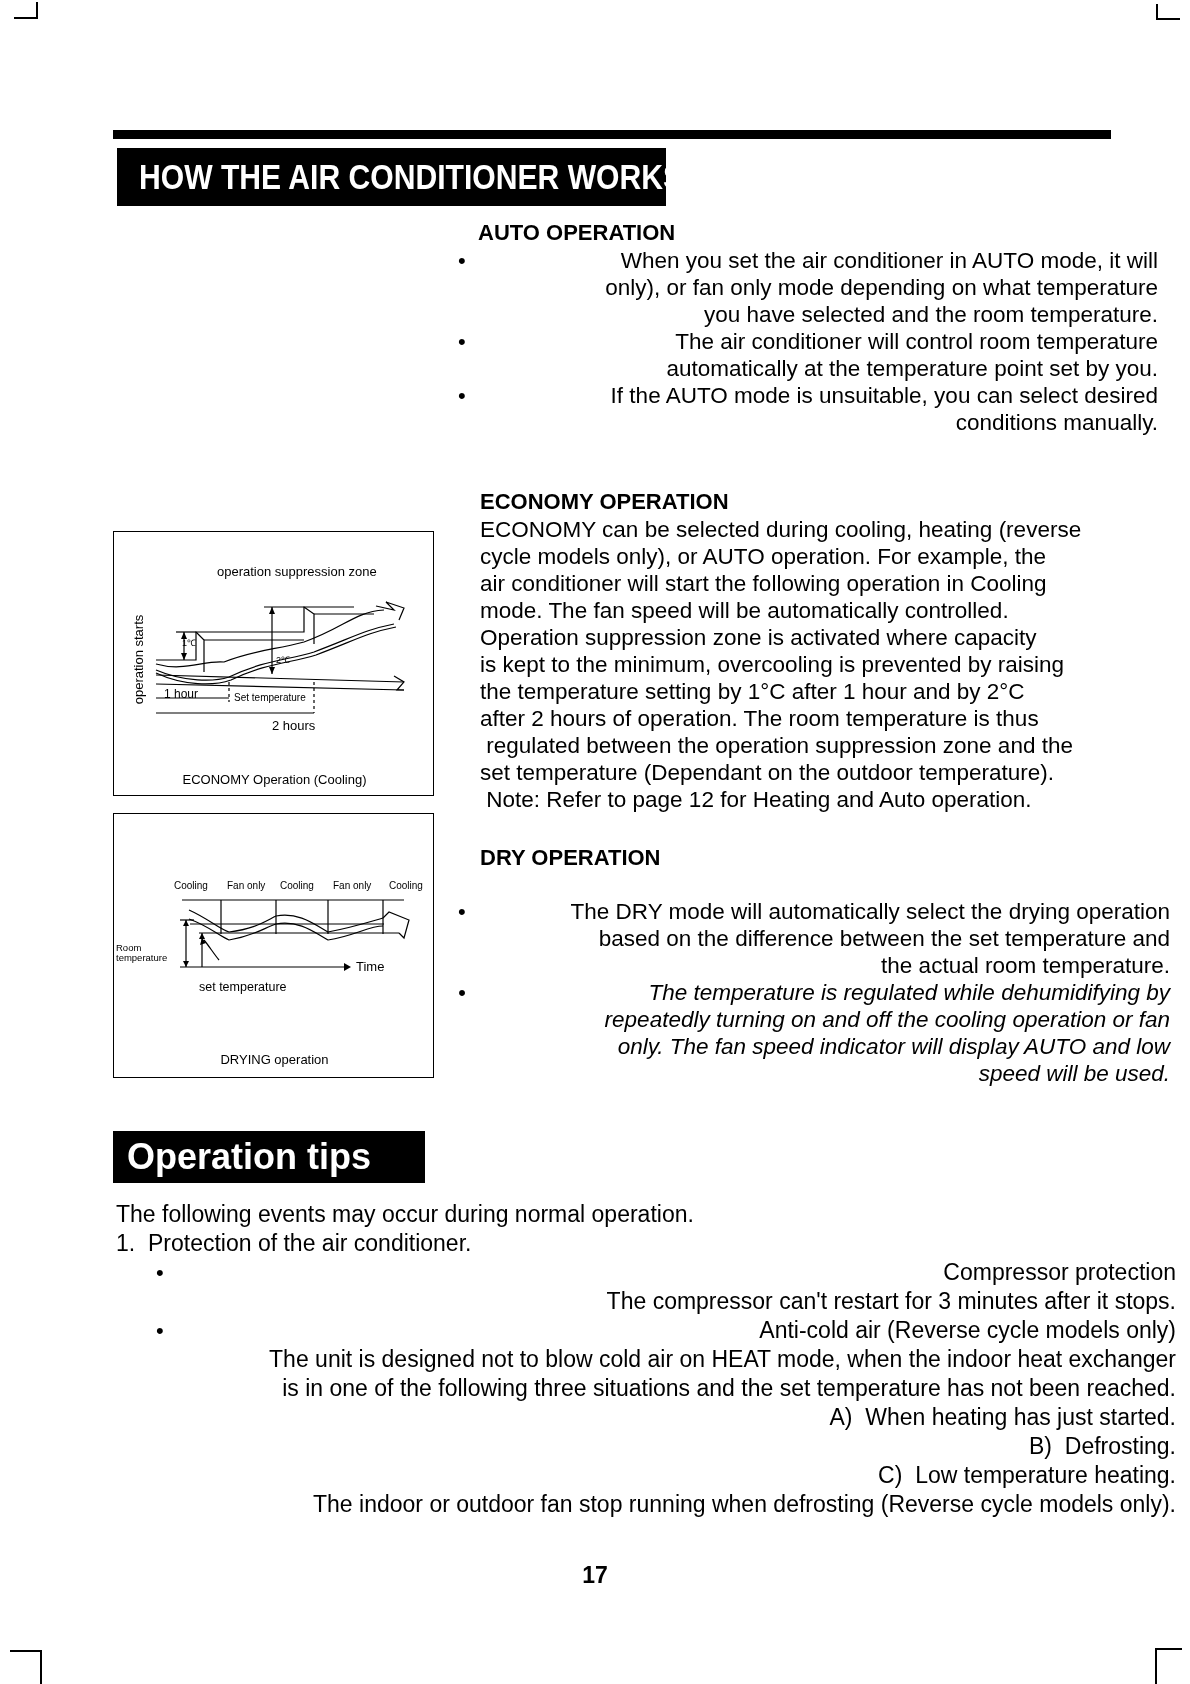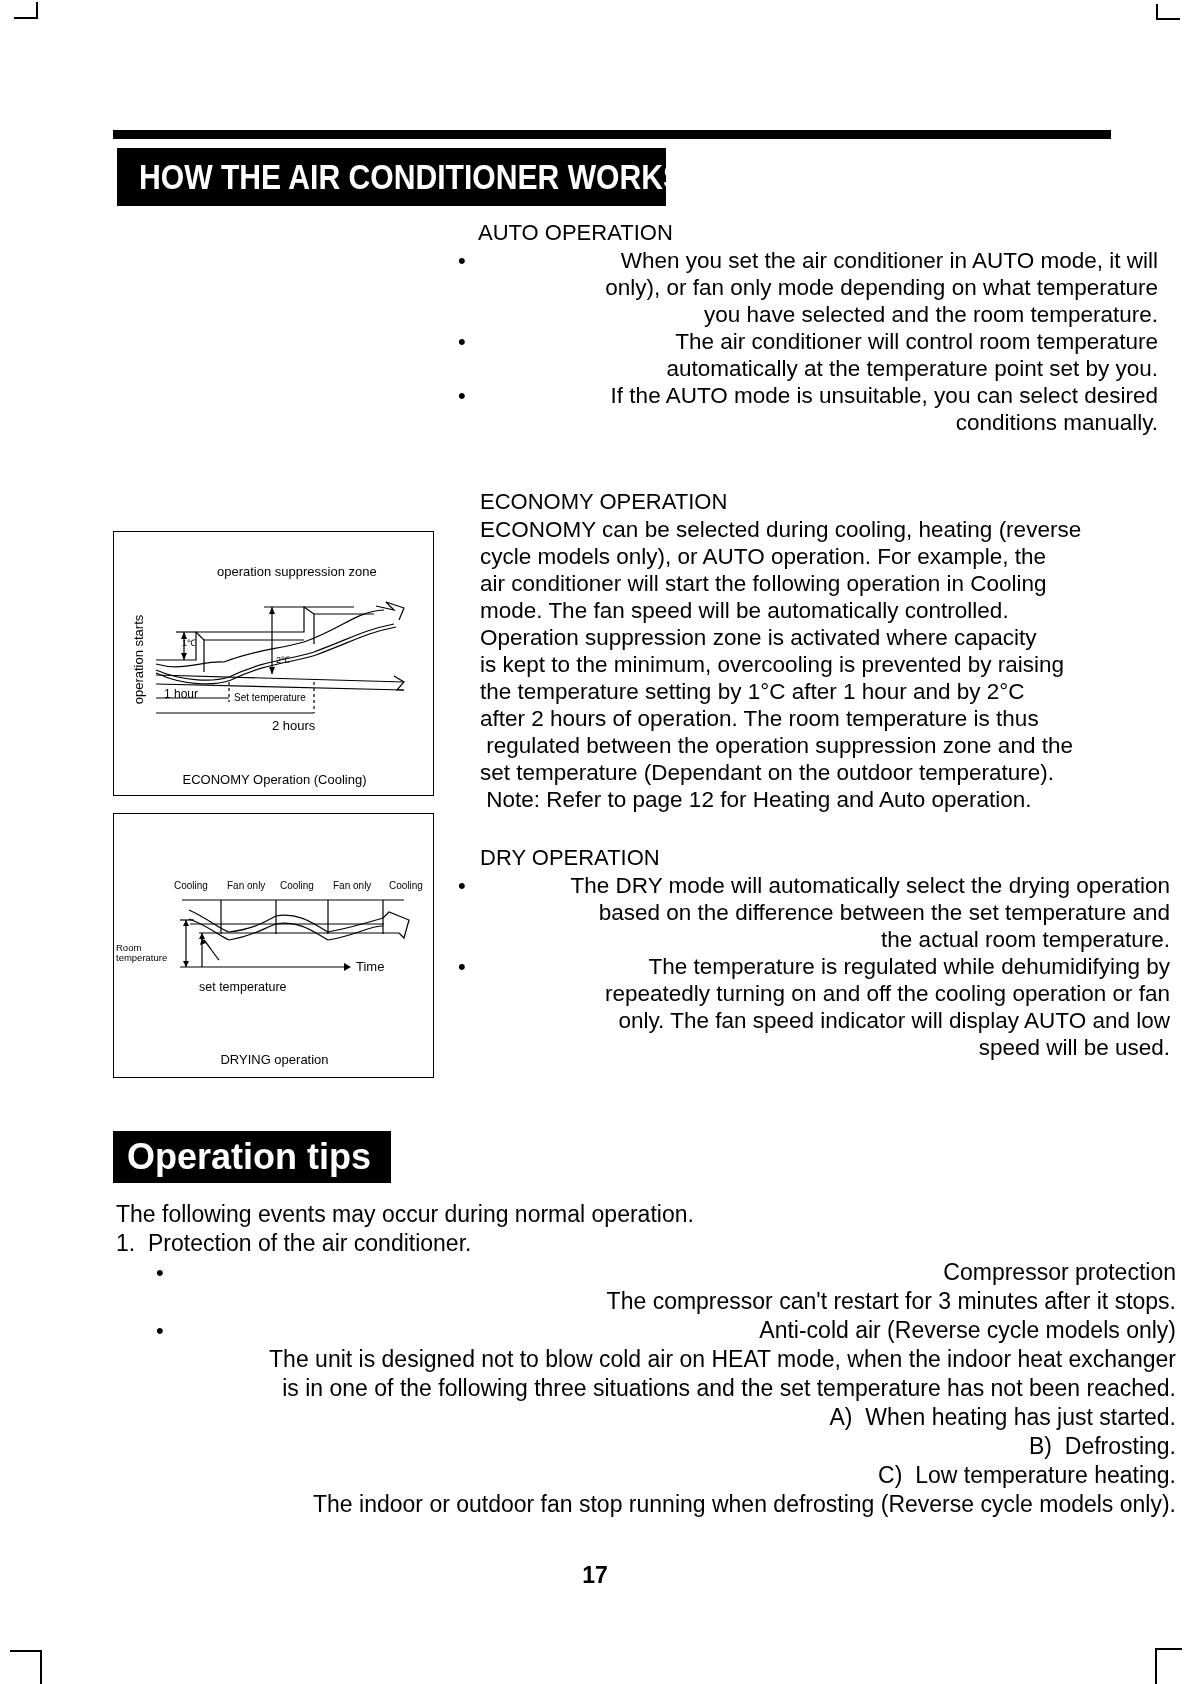--- a/index.html
+++ b/index.html
@@ -7,23 +7,23 @@
          font-family: "Liberation Sans", sans-serif; color: #000; }
   .abs { position: absolute; }
   .crop { position: absolute; border-color: #000; border-style: solid; border-width: 0; }
   .topbar { left: 113px; top: 130px; width: 998px; height: 9px; background: #000; }
   .banner { background: #000; color: #fff; font-weight: bold; white-space: nowrap;
             font-family: "Liberation Sans", sans-serif; }
   .banner1 { left: 117px; top: 148px; width: 549px; height: 58px; line-height: 58px;
              font-size: 35px; letter-spacing: 0px; padding-left: 22px; box-sizing: border-box;
              transform-origin: left center; }
   .banner1 span { display: inline-block; transform: scaleX(0.86); transform-origin: left center; }
-  .banner2 { left: 113px; top: 1131px; width: 278px; height: 52px; line-height: 52px;
+  .banner2 { left: 113px; top: 1131px; width: 312px; height: 52px; line-height: 52px;
              font-size: 36px; padding-left: 14px; box-sizing: border-box; }
-  .h { font-weight: normal; font-size: 22px; }
+  .h { font-weight: bold; font-size: 22px; }
   .t { font-size: 22.5px; line-height: 27px; }
   .col { position: absolute; }
   .bul { position: relative; padding-left: 22px; text-align: right; }
   .bul::before { content: "\2022"; position: absolute; left: 0; top: 0; font-size: 22px; }
   .diag { position: absolute; border: 1.5px solid #000; background: #fff; box-sizing: border-box; }
   .diag svg { position: absolute; left: 0; top: 0; }
   .tips { font-size: 23px; line-height: 29px; }
   .pg { left: 0; width: 1190px; top: 1562px; text-align: center; font-weight: bold; font-size: 23px; }
 </style>
 </head>
@@ -69,26 +69,26 @@
     <div>the temperature setting by 1°C after 1 hour and by 2°C</div>
     <div>after 2 hours of operation. The room temperature is thus</div>
     <div style="white-space:pre;"> regulated between the operation suppression zone and the</div>
     <div>set temperature (Dependant on the outdoor temperature).</div>
     <div style="white-space:pre;"> Note: Refer to page 12 for Heating and Auto operation.</div>
   </div>
 </div>
 
 <div class="col" style="left:480px;top:844px;width:690px;">
   <div class="h" style="line-height:28px;">DRY OPERATION</div>
-  <div class="t bul" style="margin-left:-22px;">
+  <div class="t bul" style="margin-left:-22px;margin-top:26px;">
     <div>The DRY mode will automatically select the drying operation</div>
     <div>based on the difference between the set temperature and</div>
     <div>the actual room temperature.</div>
   </div>
-  <div class="t bul" style="margin-left:-22px;">
+  <div class="t bul" style="margin-left:-22px;font-style:italic;">
     <div>The temperature is regulated while dehumidifying by</div>
     <div>repeatedly turning on and off the cooling operation or fan</div>
     <div>only. The fan speed indicator will display AUTO and low</div>
     <div>speed will be used.</div>
   </div>
 </div>
 
 <div class="diag" style="left:113px;top:531px;width:321px;height:265px;">
   <svg width="321" height="265" viewBox="0 0 321 265">
     <g fill="none" stroke="#000" stroke-width="1.2">

